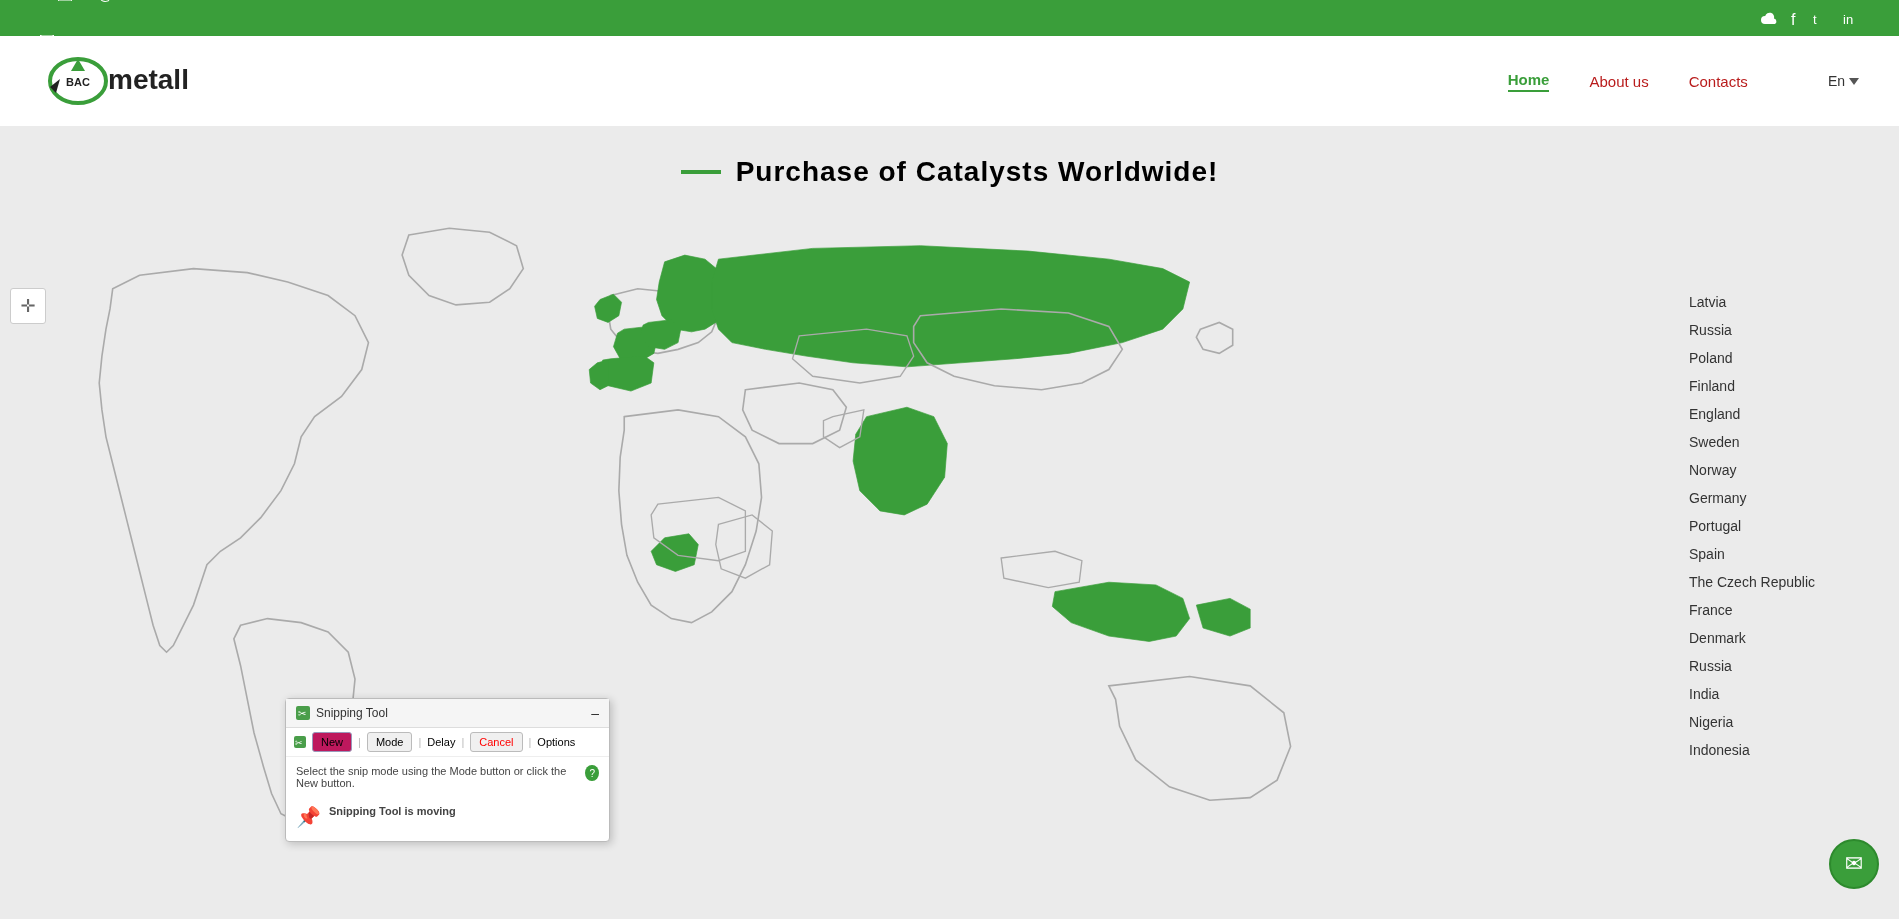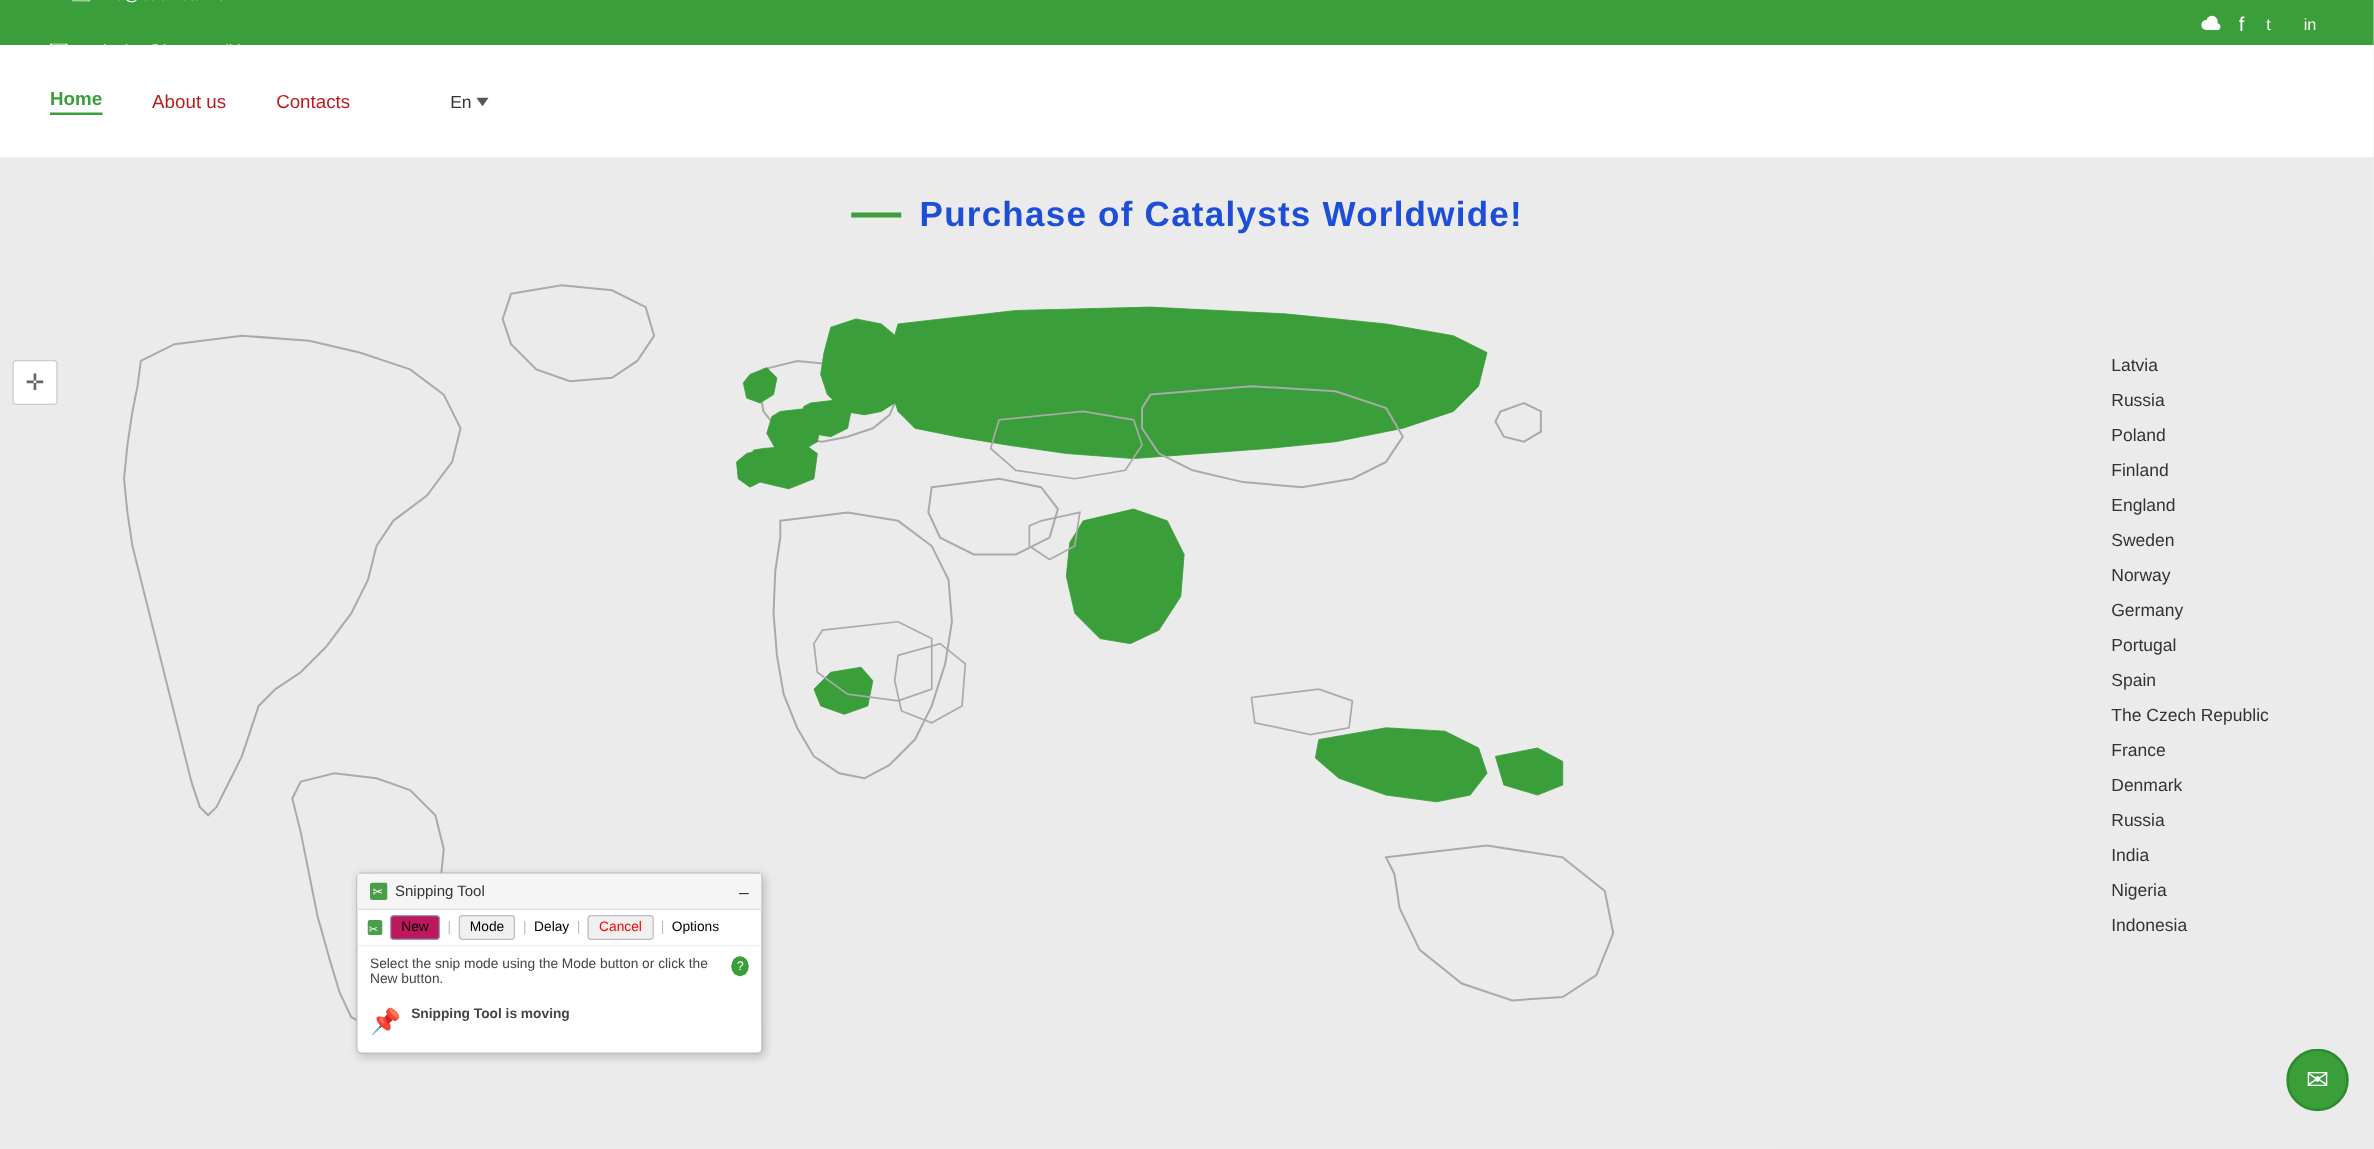--- a/index.html
+++ b/index.html
@@ -39,21 +39,21 @@
     .main-content {
       background: #ebebeb;
       position: relative;
       min-height: 793px;
       padding: 30px 0 0 0;
     }
     .page-title {
       text-align: center;
       font-size: 28px;
       font-weight: bold;
-      color: #1d4ed8;
+      color: #000000;
       margin-bottom: 20px;
       display: flex;
       align-items: center;
       justify-content: center;
       gap: 15px;
       letter-spacing: 1px;
     }
     .title-dash {
       width: 40px;
       height: 4px;
@@ -68,21 +68,21 @@
       width: 1350px;
       height: 700px;
       margin: 0 auto 0 30px;
       background: #ebebeb;
     }
 
     
     .country-list {
       position: absolute;
       right: 10px;
-      top: 74px;
+      top: 84px;
       width: 200px;
       display: flex;
       flex-direction: column;
       gap: 8px;
     }
     .country-item {
       color: #333;
       font-size: 14px;
       cursor: pointer;
       padding: 2px 0;
@@ -247,20 +247,33 @@
     </a>
     <a href="#">
       <svg width="16" height="16" viewBox="0 0 16 16">
           <text y="14" font-size="13" fill="white" font-family="Arial">in</text>
         </svg>
     </a>
   </div>
 </div>
 
 <div class="header">
+  <div class="logo">
+
+    <svg width="180" height="60" viewBox="0 0 180 60">
+
+      <ellipse cx="38" cy="30" rx="28" ry="22" fill="none" stroke="#3a9e3a" stroke-width="4"></ellipse>
+      <polygon points="38,8 45,20 31,20" fill="#3a9e3a"></polygon>
+      <polygon points="10,36 20,28 16,42" fill="#222"></polygon>
+
+      <text x="26" y="35" font-size="11" font-weight="bold" fill="#222" font-family="Arial">BAC</text>
+
+      <text x="68" y="38" font-size="28" font-weight="bold" fill="#222" font-family="Arial">metall</text>
+    </svg>
+  </div>
   <nav class="nav">
     <a href="#" class="active">Home</a>
     <a href="#">About us</a>
     <a href="#">Contacts</a>
   </nav>
   <div class="lang-selector">
     <span>En</span>
     <svg width="10" height="7" viewBox="0 0 10 7">
         <polygon points="0,0 10,0 5,7" fill="#555"></polygon>
       </svg>

